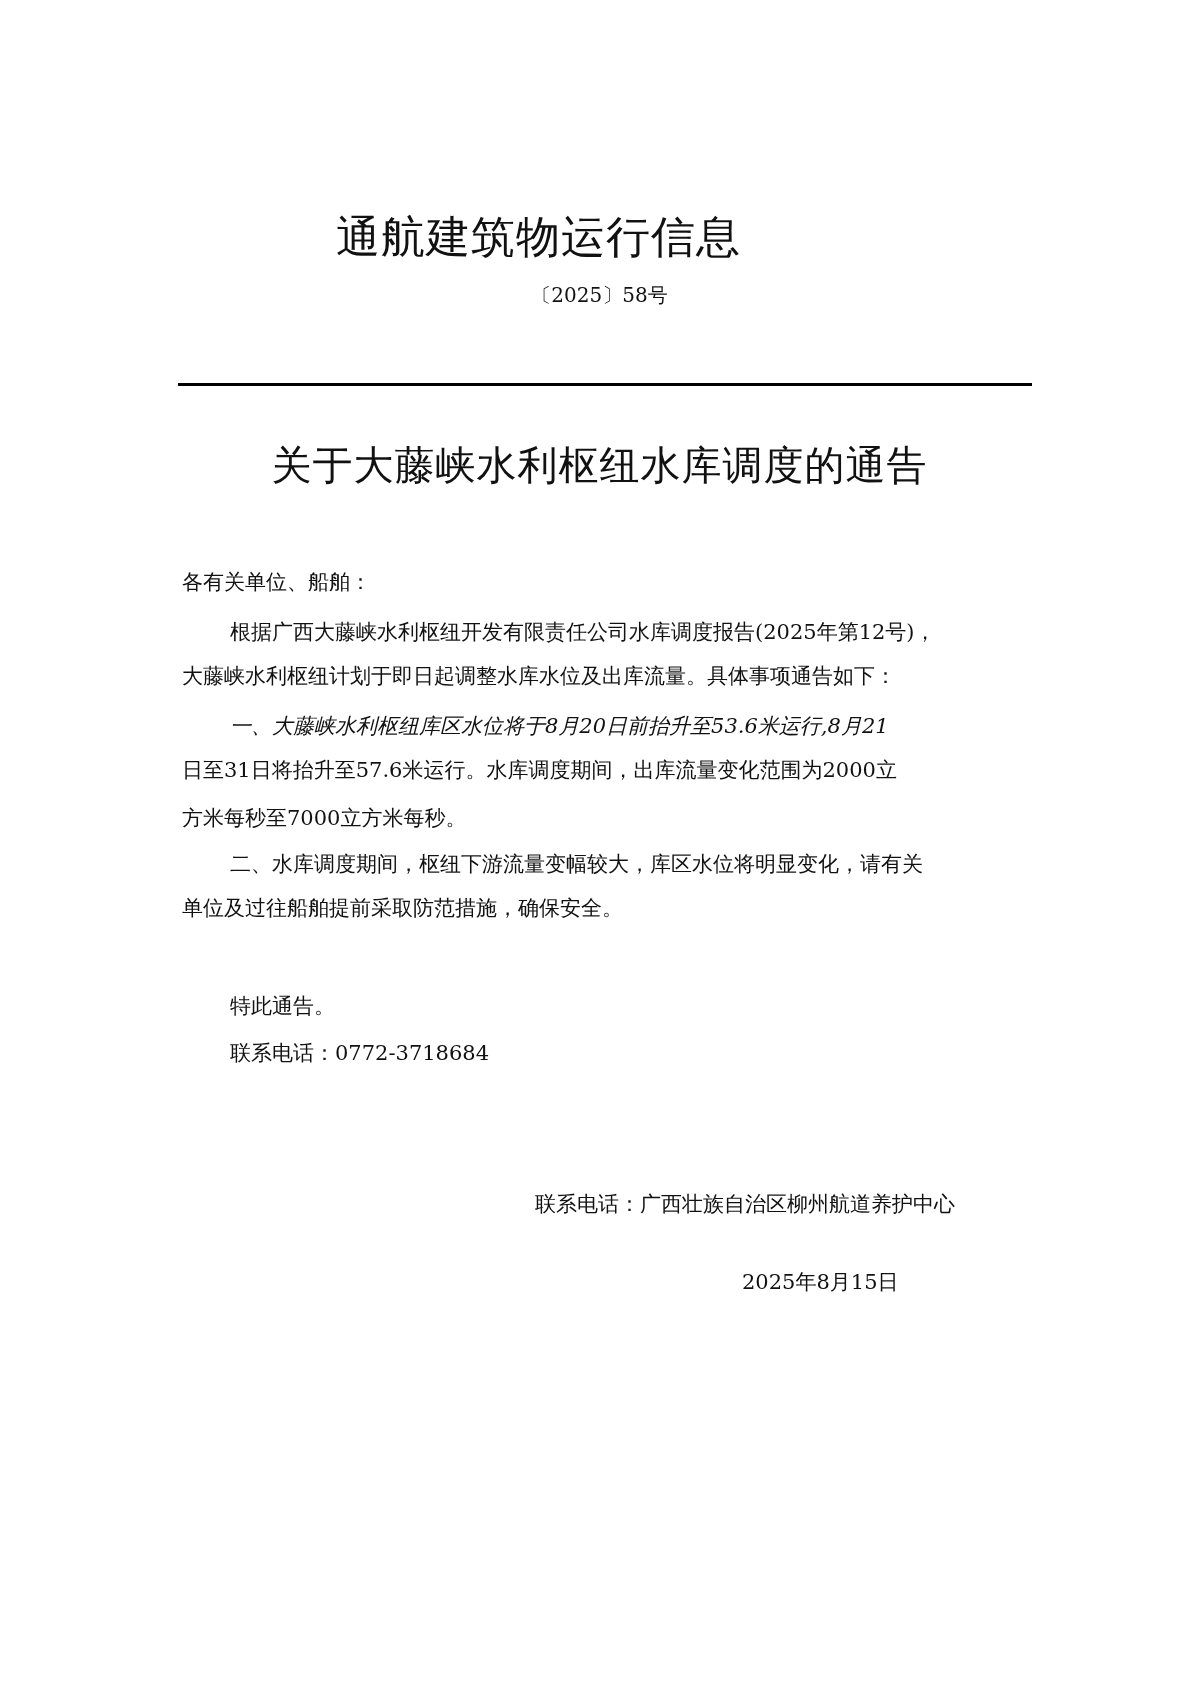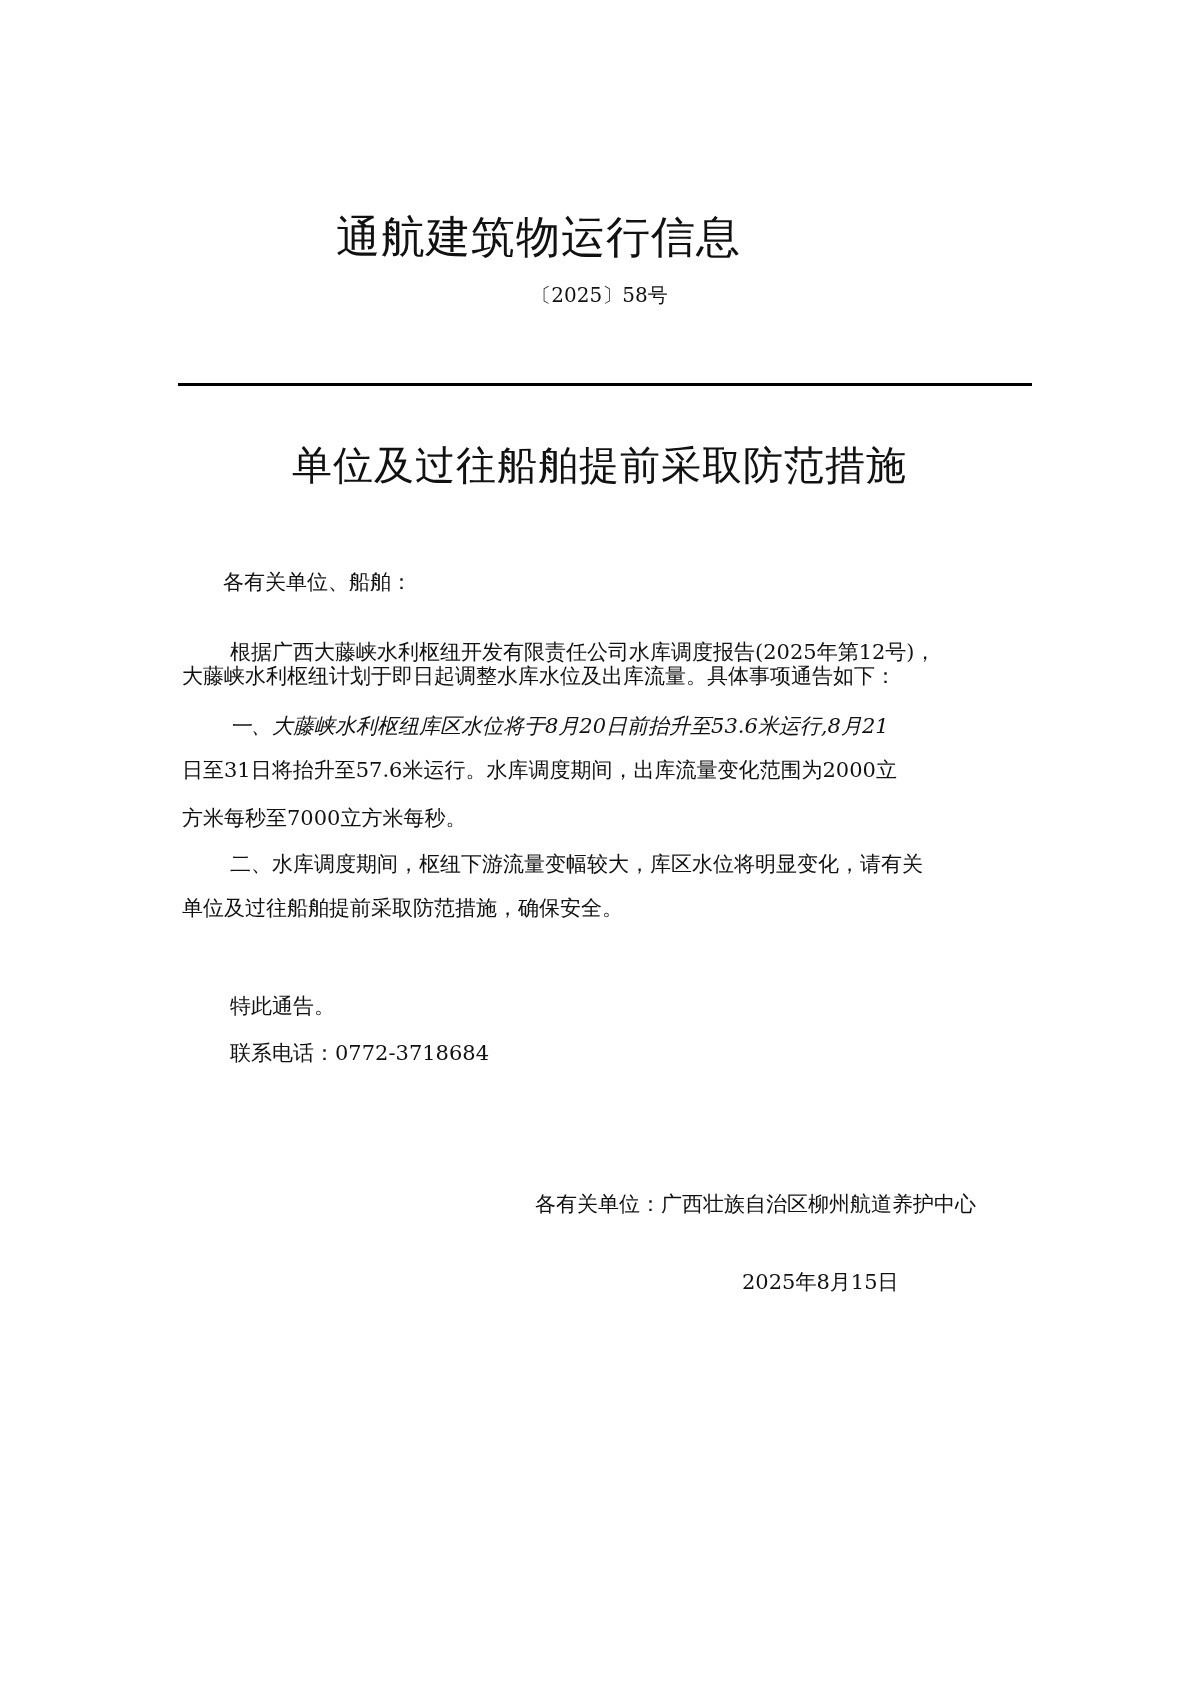--- a/index.html
+++ b/index.html
@@ -17,31 +17,31 @@
     .sig-unit { top: 1190px; left: 535px; font-size: 21px; }
     .sig-date { top: 1268px; left: 742px; font-size: 21px; }
   </style>
 </head>
 <body>
 
 <div class="abs masthead">通航建筑物运行信息</div>
 <div class="abs docno">〔2025〕58号</div>
 <div class="abs rule"></div>
 
-<div class="abs title">单位及过往船舶提前采取防范措施</div>
+<div class="abs title">关于大藤峡水利枢纽水库调度的通告</div>
 
-<div class="abs line" style="top:568px;margin-left:41px;">各有关单位、船舶：</div>
+<div class="abs line" style="top:568px;">各有关单位、船舶：</div>
 
-<div class="abs line indent" style="top:638px;text-align:right;">根据广西大藤峡水利枢纽开发有限责任公司水库调度报告(2025年第12号)，</div>
+<div class="abs line indent" style="top:618px;text-align:right;">根据广西大藤峡水利枢纽开发有限责任公司水库调度报告(2025年第12号)，</div>
 <div class="abs line" style="top:662px;">大藤峡水利枢纽计划于即日起调整水库水位及出库流量。具体事项通告如下：</div>
 
 <div class="abs line indent" style="top:712px;font-style:italic;">一、大藤峡水利枢纽库区水位将于8月20日前抬升至53.6米运行,8月21</div>
 <div class="abs line" style="top:756px;">日至31日将抬升至57.6米运行。水库调度期间，出库流量变化范围为2000立</div>
 <div class="abs line" style="top:804px;">方米每秒至7000立方米每秒。</div>
 
 <div class="abs line indent" style="top:850px;">二、水库调度期间，枢纽下游流量变幅较大，库区水位将明显变化，请有关</div>
 <div class="abs line" style="top:894px;">单位及过往船舶提前采取防范措施，确保安全。</div>
 
 <div class="abs line indent" style="top:992px;">特此通告。</div>
 <div class="abs line indent" style="top:1039px;text-align:center;">联系电话：0772-3718684</div>
 
-<div class="abs sig-unit">各有关单位：广西壮族自治区柳州航道养护中心</div>
+<div class="abs sig-unit">联系电话：广西壮族自治区柳州航道养护中心</div>
 <div class="abs sig-date">2025年8月15日</div>
 
 </body></html>

